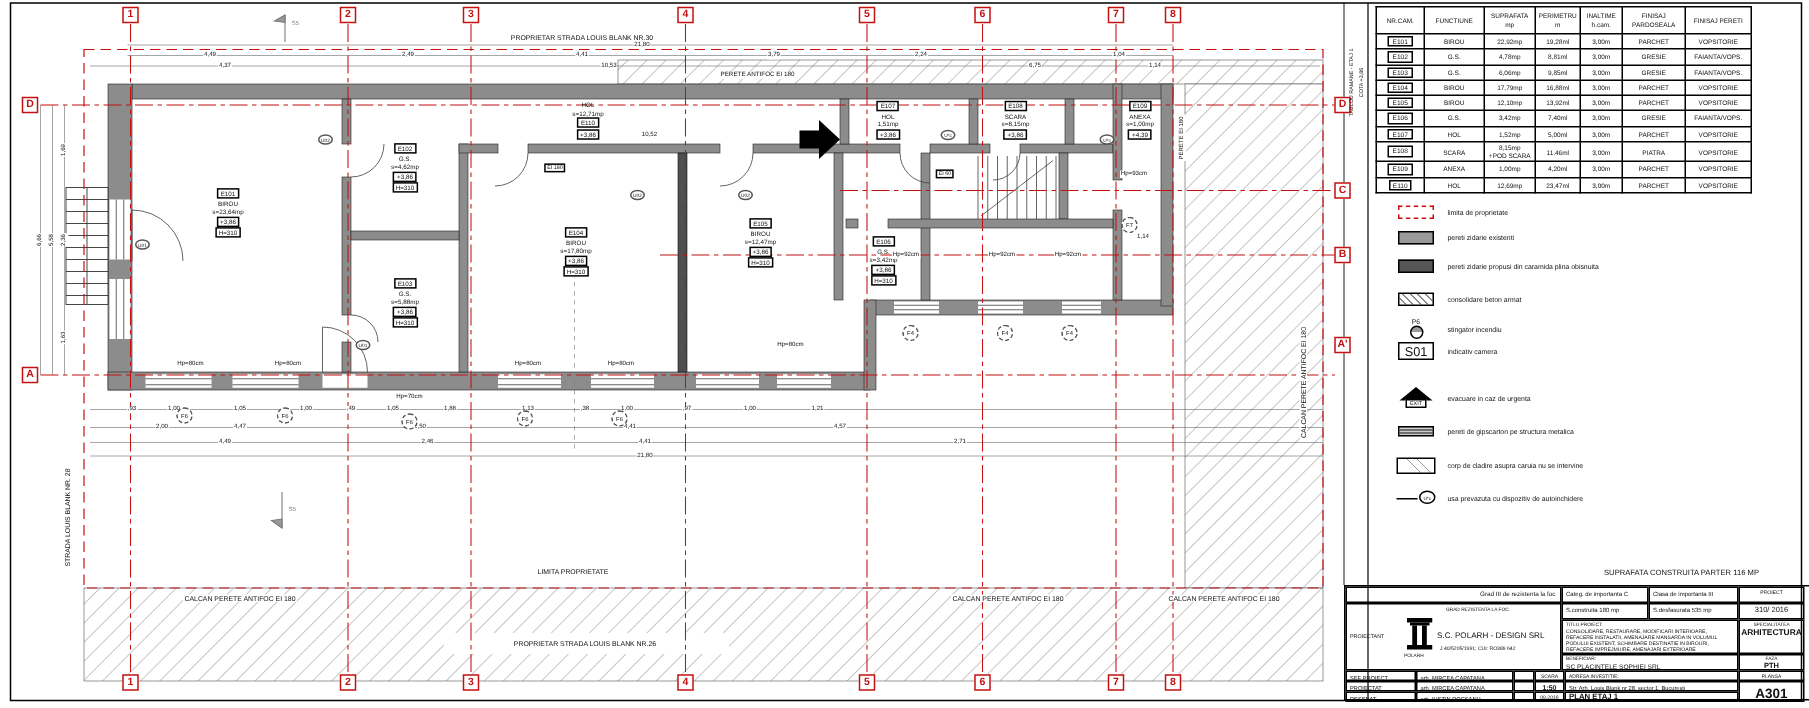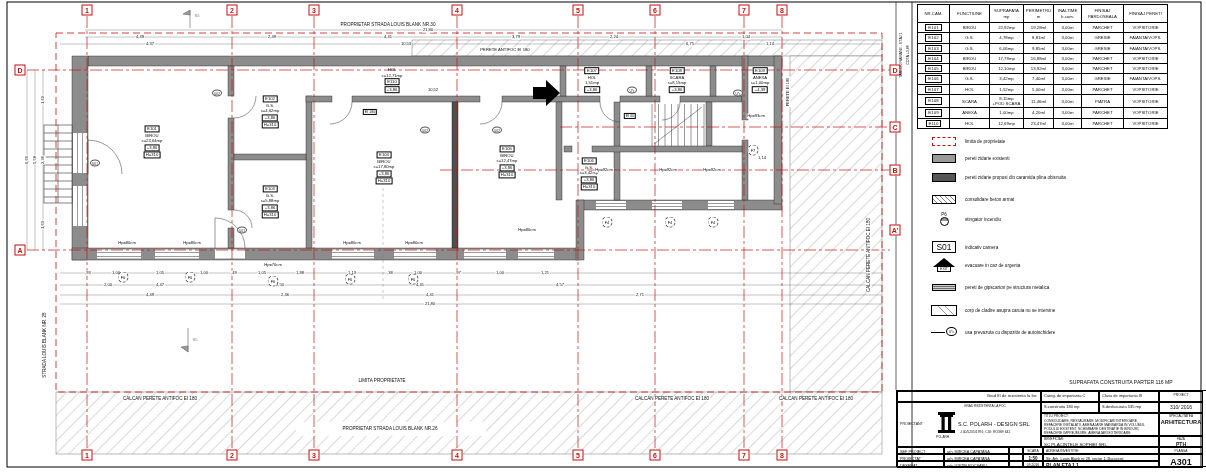--- a/index.html
+++ b/index.html
@@ -559,21 +559,21 @@
       </div>
       <span class="lab">consolidare beton armat</span>
     </div>
 <div class="leg" style="top:212px">
       <div class="licon">
         <span>P6</span>
         <div class="i5c"></div>
       </div>
       <span class="lab">stingator incendiu</span>
     </div>
-<div class="leg" style="top:241px">
+<div class="leg" style="top:228px">
       <div class="licon">
         <span class="i6">S01</span>
       </div>
       <span class="lab">indicativ camera</span>
     </div>
 <div class="leg" style="top:258px">
       <div class="licon">
         <div class="i7t"></div>
         <span class="i7b">EXIT</span>
       </div>

